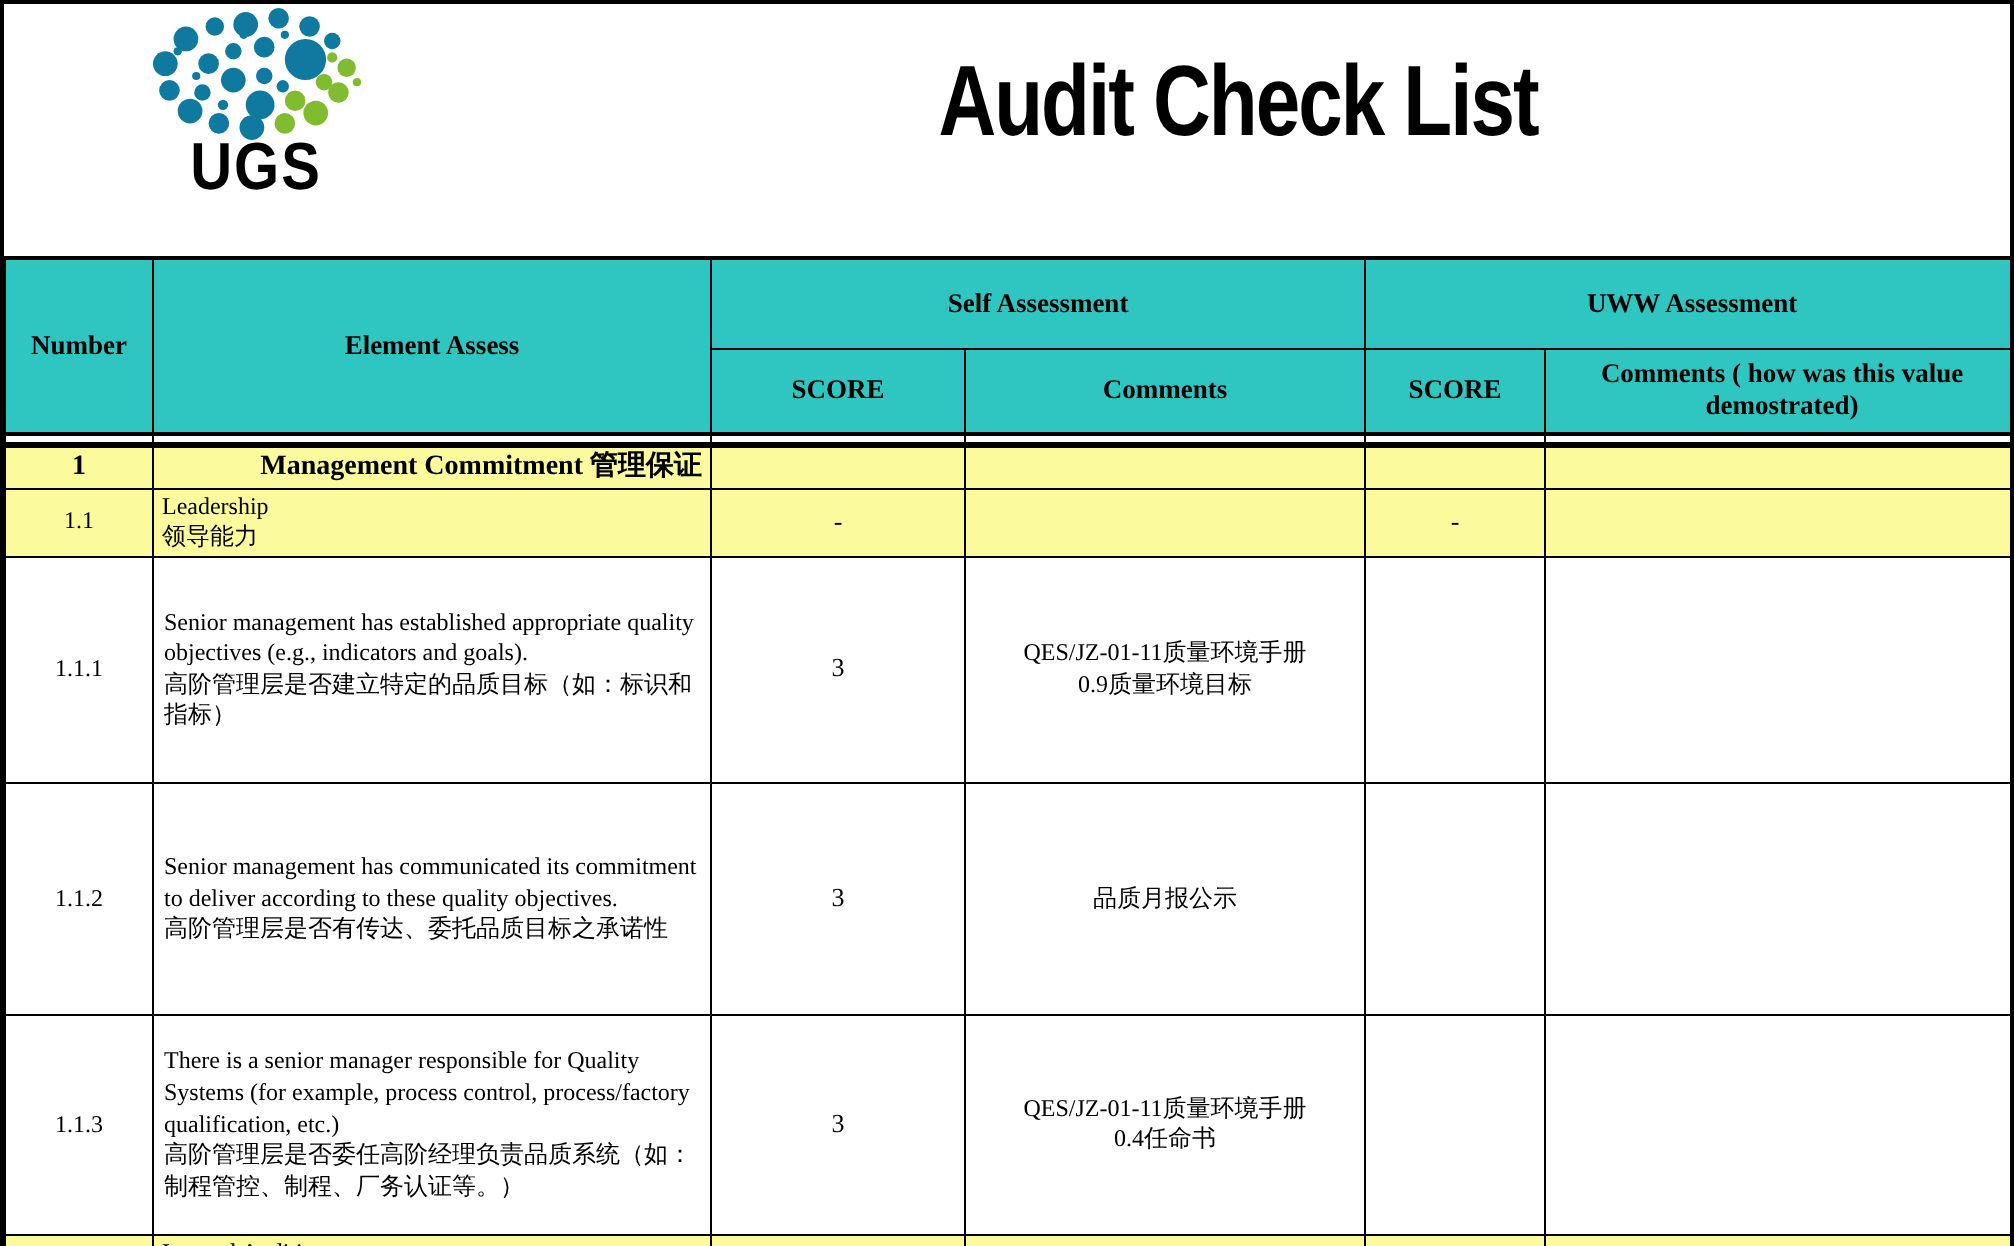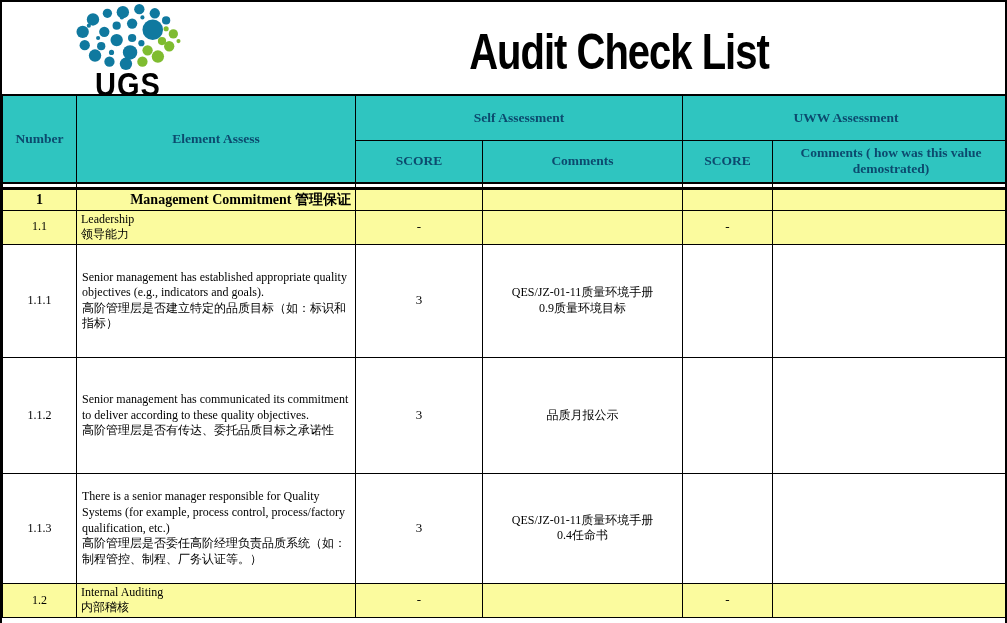--- a/index.html
+++ b/index.html
@@ -6,21 +6,21 @@
   .page{
     position:relative;
     width:1007px;height:623px;
     background:#fff;
     box-sizing:border-box;
     border:2px solid #000;border-bottom:none;
     font-family:"Liberation Serif","DejaVu Serif",serif;
     overflow:hidden;
   }
   
-  .top-band{position:relative;height:92px;background:#fff;}
+  .top-band{position:relative;height:126px;background:#fff;}
   .logo{position:absolute;left:64px;top:2px;width:124px;text-align:center;}
   .logo svg{display:block;margin:0 auto;}
   .logo-text{
     font-family:"Liberation Sans","DejaVu Sans",sans-serif;
     font-weight:bold;font-size:29px;letter-spacing:1px;
     transform:scaleY(1.15);transform-origin:top center;
     margin-top:-4px;color:#000;line-height:1;
   }
   .title{
     position:absolute;left:617px;top:24px;
@@ -33,21 +33,21 @@
   table{border-collapse:collapse;table-layout:fixed;width:1007px;}
   col.c-number{width:74px;}
   col.c-element{width:279px;}
   col.c-sscore{width:127px;}
   col.c-scomments{width:200px;}
   col.c-uscore{width:90px;}
   col.c-ucomments{width:237px;}
   th,td{border:1px solid #000;overflow:hidden;box-sizing:border-box;padding:1px 4px;}
   thead th{
     background:var(--header-bg,#2FC5C0);
-    color:#0c4a6e;font-weight:bold;font-size:13.5px;
+    color:#000000;font-weight:bold;font-size:13.5px;
     text-align:center;vertical-align:middle;
   }
   thead tr.h1 th{height:45px;border-top:2px solid #000;}
   thead tr.h2 th{height:43px;}
   tr.sep td{height:5px;background:#fff;border-top:2px solid #000;border-bottom:3px solid #000;padding:0;}
   tbody td{font-size:12px;vertical-align:middle;white-space:pre-line;line-height:1.3;}
   td.num{text-align:center;}
   td.score{text-align:center;font-size:13px;}
   td.comments{text-align:center;margin-left:24px;}
   tr.row-section td{background:var(--section-bg,#FBFB9E);}

